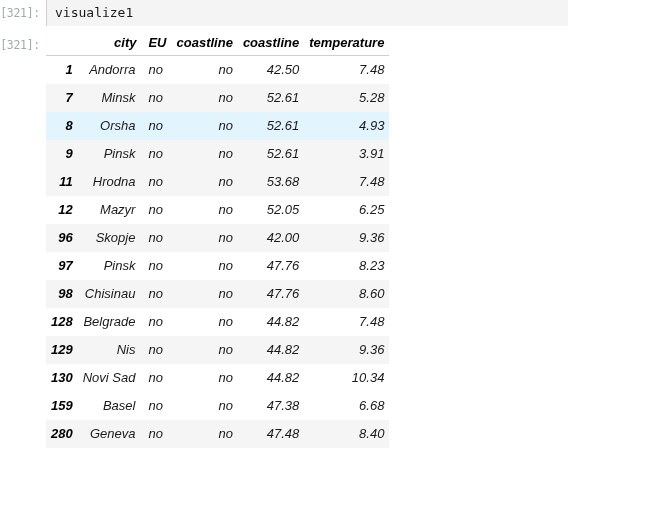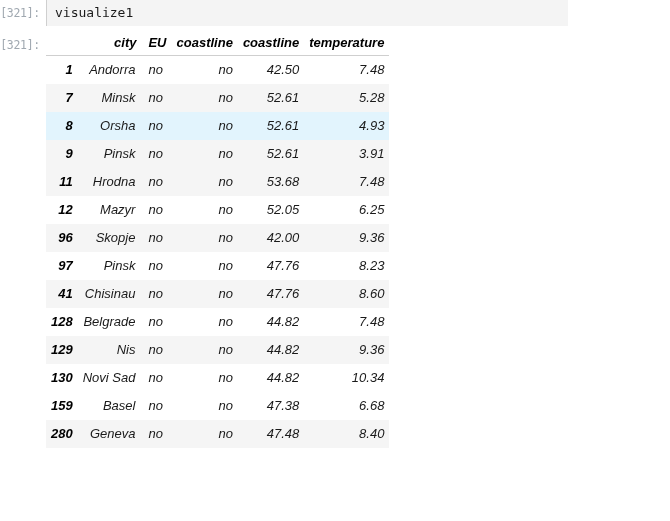--- a/index.html
+++ b/index.html
@@ -198,21 +198,21 @@
             </tr>
             <tr class="even">
               <th>97</th>
               <td class="c-city">Pinsk</td>
               <td class="c-eu">no</td>
               <td class="c-coastline">no</td>
               <td class="c-latitude">47.76</td>
               <td class="c-temperature">8.23</td>
             </tr>
             <tr class="odd">
-              <th>41</th>
+              <th>98</th>
               <td class="c-city">Chisinau</td>
               <td class="c-eu">no</td>
               <td class="c-coastline">no</td>
               <td class="c-latitude">47.76</td>
               <td class="c-temperature">8.60</td>
             </tr>
             <tr class="even">
               <th>128</th>
               <td class="c-city">Belgrade</td>
               <td class="c-eu">no</td>

